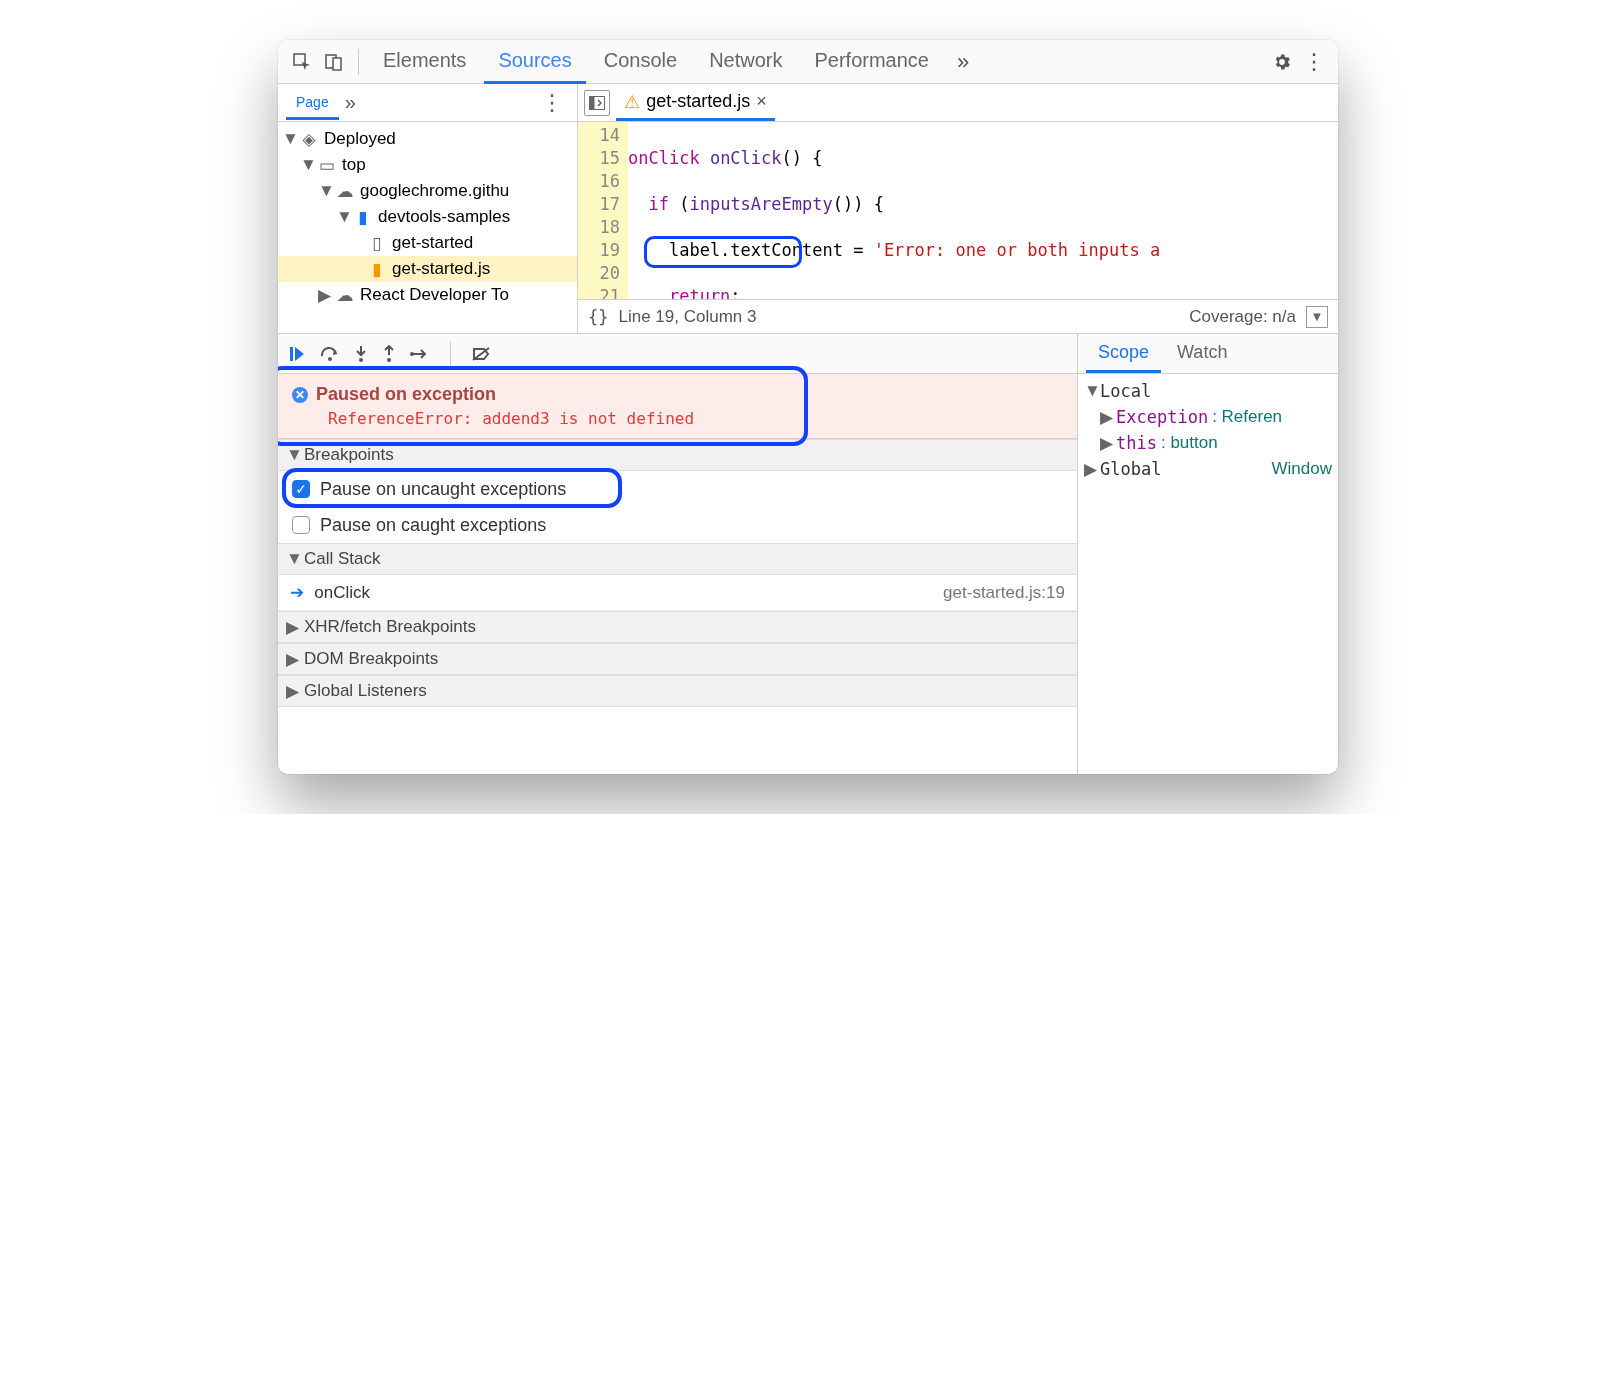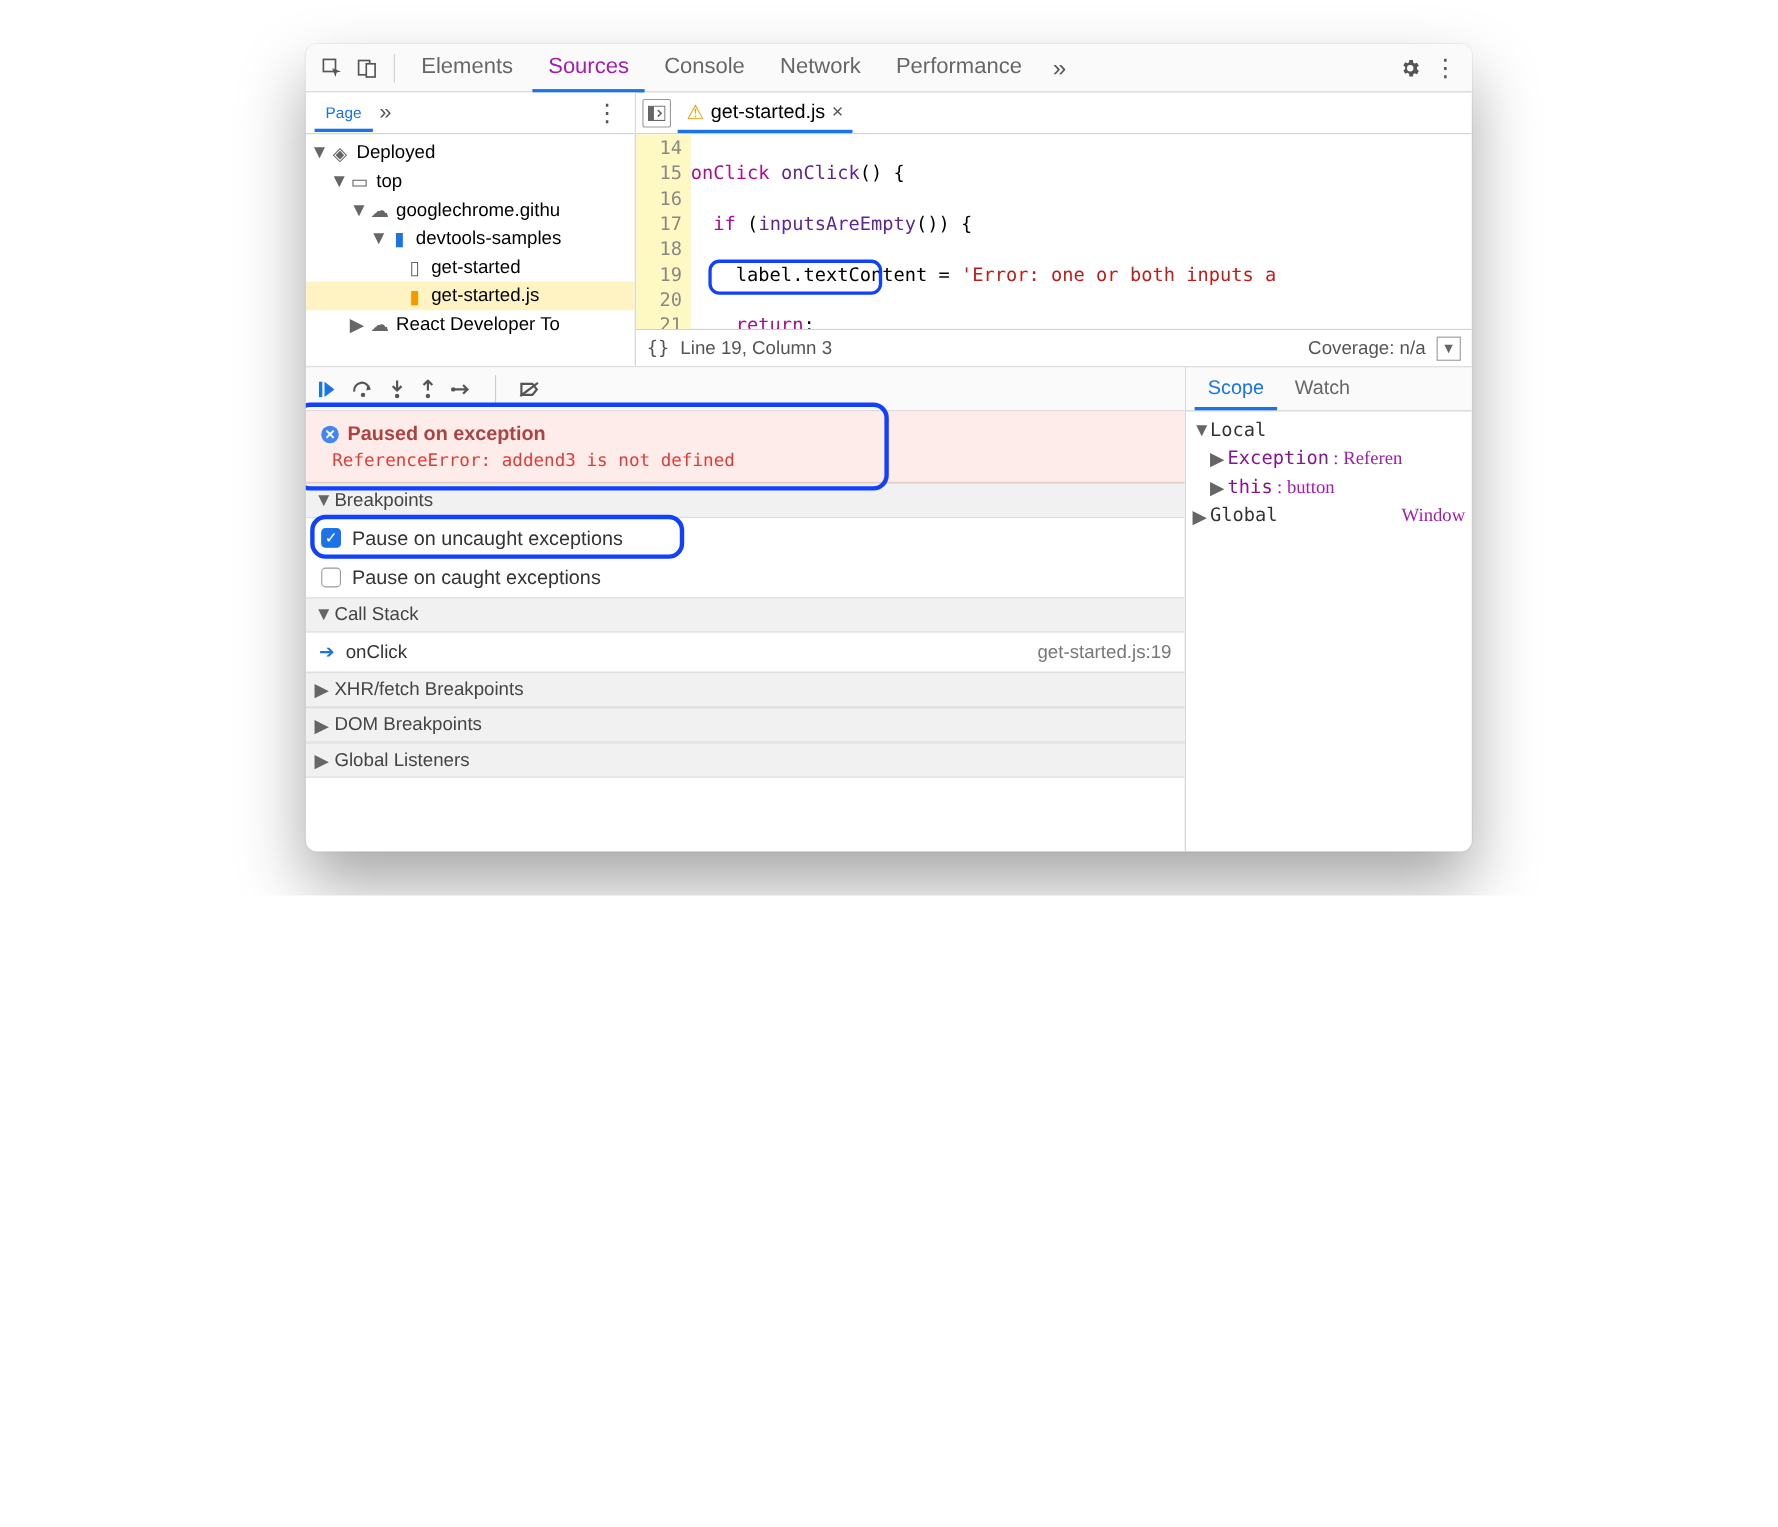--- a/index.html
+++ b/index.html
@@ -43,21 +43,21 @@
     border-bottom: 1px solid #d0d0d0;
     background: #fafafa;
     gap: 4px;
   }
   .toolbar-icon { color: #555; display: inline-flex; align-items: center; justify-content: center; width: 28px; height: 28px; cursor: pointer; }
   .vsep { width: 1px; height: 26px; background: #ccc; margin: 0 6px; }
   .tab-item {
     padding: 10px 14px 9px; color: #666; font-size: 20px;
     cursor: pointer; border-bottom: 3px solid transparent;
   }
-  .tab-item.active { color: #a21caf; border-bottom-color: #1a73e8; }
+  .tab-item.active { color: #3b82f6; border-bottom-color: #1a73e8; }
   .tab-more { padding: 0 10px; color: #555; font-size: 22px; cursor: pointer; }
   .spacer { flex: 1; }
   
   .body-row { display: flex; height: 250px; border-bottom: 1px solid #d0d0d0; }
   .left-pane { width: 300px; border-right: 1px solid #d0d0d0; display: flex; flex-direction: column; overflow: hidden; }
   .left-tabs {
     display: flex; align-items: center; height: 38px;
     border-bottom: 1px solid #d0d0d0; padding: 0 8px;
     background: #fff;
   }
@@ -107,21 +107,21 @@
     display: flex; align-items: center; height: 40px; gap: 14px;
     padding: 0 10px; border-bottom: 1px solid #d0d0d0; background: #fafafa;
   }
   .dbg-btn { color: #555; cursor: pointer; display: inline-flex; }
   .dbg-btn.active { color: #1a73e8; }
   .pause-banner {
     background: #fdecea; padding: 10px 14px;
     border-bottom: 1px solid #e8c8c6; position: relative;
   }
   .pause-banner .hdr { display: flex; align-items: center; gap: 8px; color: #a94442; font-weight: 600; }
-  .pause-banner .err { color: #e53935; font-family: Menlo, monospace; font-size: 16px; margin-top: 4px; margin-left: 10px; }
+  .pause-banner .err { color: #e53935; font-family: Menlo, monospace; font-size: 16px; margin-top: 4px; margin-left: 36px; }
   .pause-banner .info-icon { width: 16px; height: 16px; background: #4285f4; border-radius: 50%; color: #fff; display: inline-flex; align-items: center; justify-content: center; font-size: 12px; font-weight: bold; }
   .annot-box {
     position: absolute; border: 4px solid #1141ff; border-radius: 14px;
     pointer-events: none;
   }
   .annot-pause { top: -8px; left: -10px; width: 540px; height: 80px; }
   .section-hdr {
     display: flex; align-items: center; height: 32px;
     background: #f1f1f1; border-top: 1px solid #ddd; border-bottom: 1px solid #ddd;
     padding: 0 8px; font-size: 17px; color: #444; gap: 6px; cursor: pointer;
@@ -139,21 +139,21 @@
   }
   .stack-row .arrow { color: #1a73e8; }
   .stack-row .loc { margin-left: auto; color: #777; }
   
   .rw-tabs { display: flex; height: 40px; align-items: flex-end; padding: 0 8px; border-bottom: 1px solid #d0d0d0; gap: 4px; background:#fafafa;}
   .rw-tab { padding: 8px 12px 7px; color: #666; font-size: 18px; cursor: pointer; border-bottom: 3px solid transparent; }
   .rw-tab.active { color: #1a73e8; border-bottom-color: #1a73e8; }
   .scope-body { padding: 4px 0; font-size: 17px; overflow: hidden; }
   .scope-row { display: flex; align-items: center; height: 26px; padding: 0 6px; gap: 4px; white-space: nowrap; }
   .scope-row .k { color: #881391; font-family: Menlo, monospace;}
-  .scope-row .v { color: #a21caf; font-family: Liberation Serif, serif;}
+  .scope-row .v { color: #0f766e; font-family: Liberation Sans, sans-serif;}
   .scope-row .lbls { color: #333; font-family: Menlo, monospace; }
   .si0 { padding-left: 6px; } .si1 { padding-left: 22px; }
 </style>
 </head>
 <body>
 
 <div class="window">
 
 
   <div class="main-tabs">

